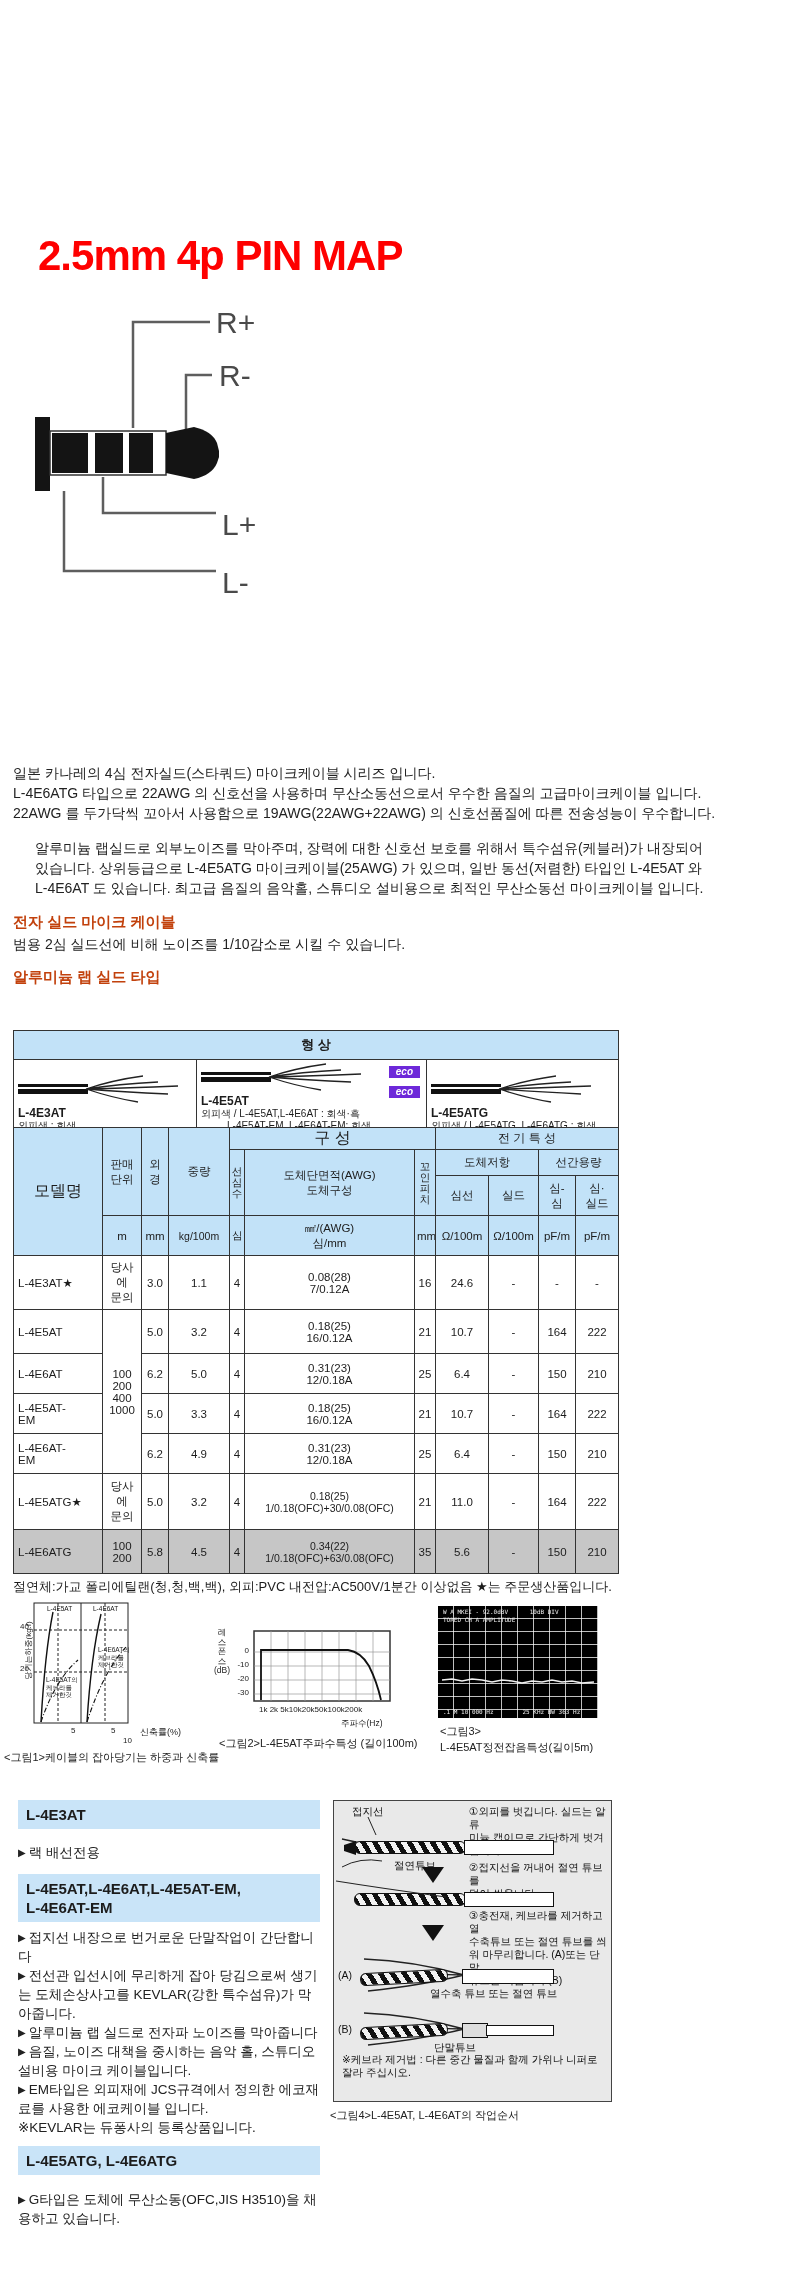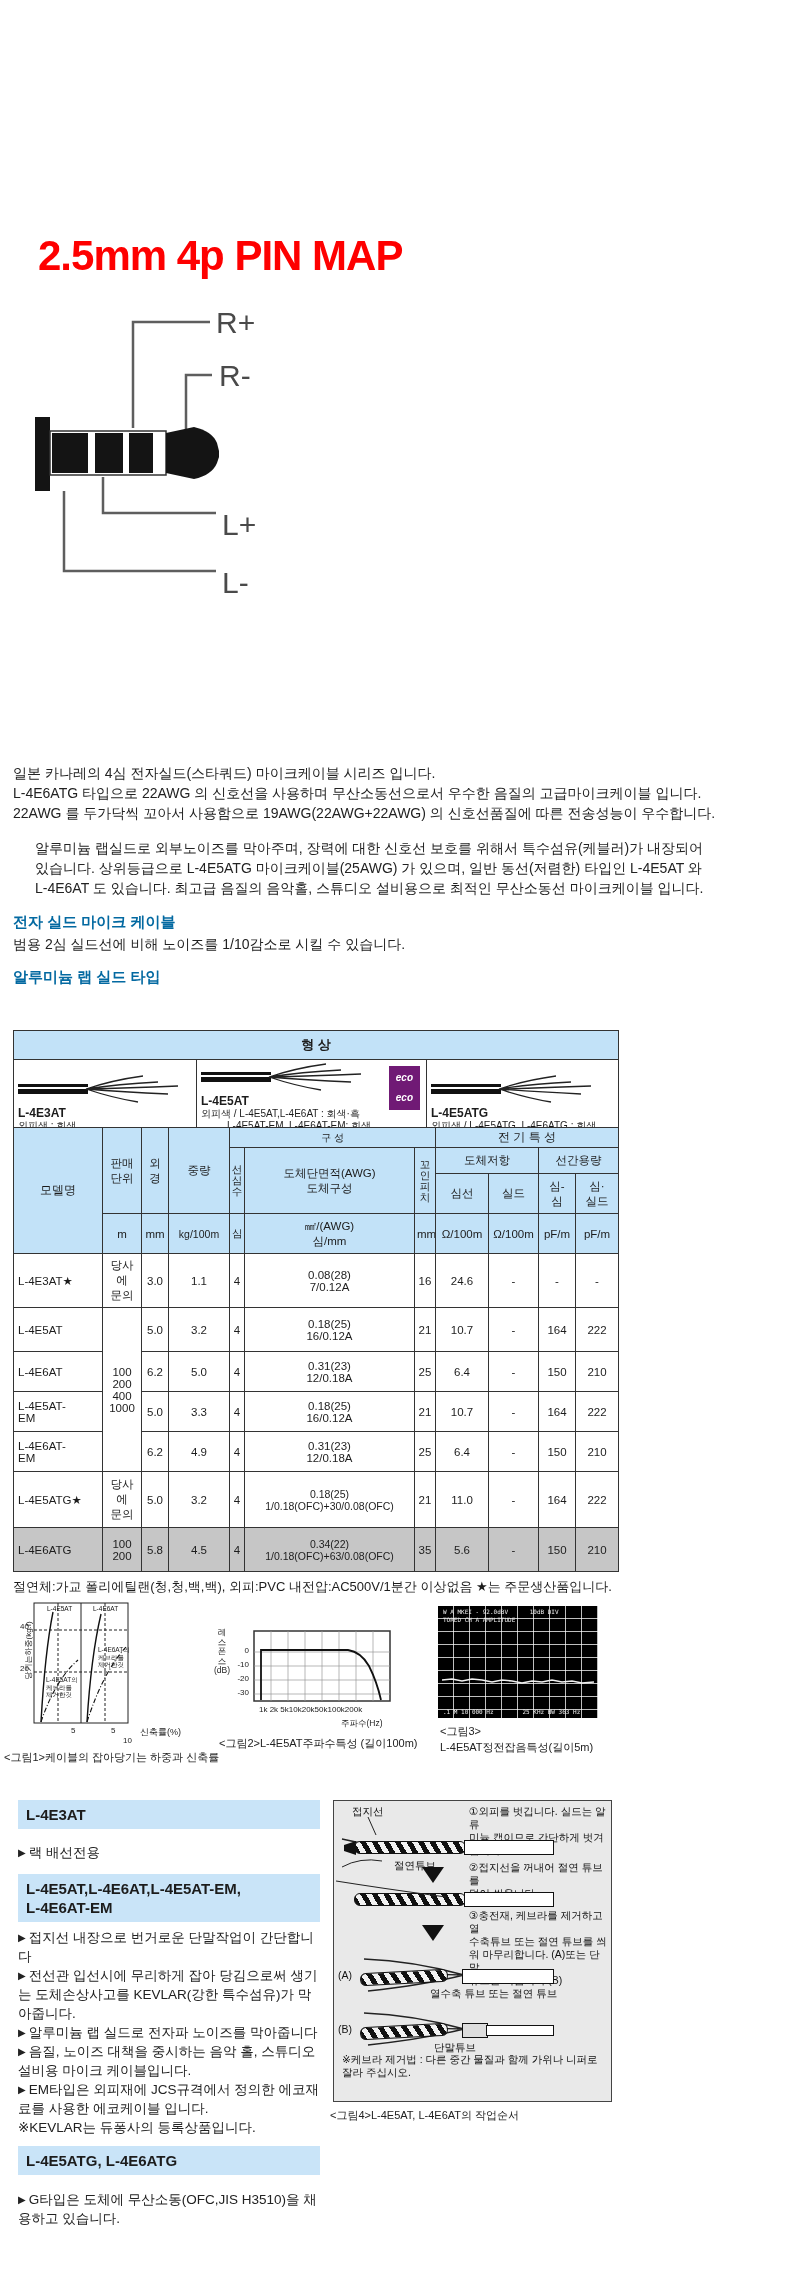--- a/index.html
+++ b/index.html
@@ -4,34 +4,34 @@
 <style>
   html,body{margin:0;padding:0;background:#fff;}
   #page{position:relative;width:800px;height:2276px;background:#fff;overflow:hidden;
         font-family:"Liberation Sans","DejaVu Sans",sans-serif;color:#1c1c1c;}
   .abs{position:absolute;}
   .pre{white-space:pre-line;}
   
   .big-title{font-size:42px;font-weight:bold;letter-spacing:-1px;color:#fe0000;}
   
   .body-text{font-size:14px;line-height:20px;color:#222;}
-  .sec-h{font-size:15px;font-weight:bold;color:#0369a1;}
+  .sec-h{font-size:15px;font-weight:bold;color:#c2410c;}
   
   table{border-collapse:collapse;table-layout:fixed;}
   td{border:1px solid #333;font-size:11.5px;text-align:center;vertical-align:middle;
      padding:0 2px;overflow:hidden;}
   .hb{background:#c2e2f8;}
   .shape-td{vertical-align:bottom;text-align:left;padding:2px 4px;background:#fff;position:relative;}
   .model-b{font-weight:bold;font-size:12px;}
   .shape-desc{font-size:10px;line-height:12px;}
   .gray-row td{background:#c6c6c6;}
   .left-cell{text-align:left;padding-left:4px;}
   
-  .eco{display:inline-block;background:#701a75;color:#fff;font-weight:bold;font-style:italic;
-       font-size:10px;border-radius:0;padding:6px 7px;line-height:12px;}
+  .eco{display:inline-block;background:#6d28d9;color:#fff;font-weight:bold;font-style:italic;
+       font-size:10px;border-radius:0;padding:0 7px;line-height:12px;}
   
   .bar{background:#c9e4f8;font-weight:bold;font-size:15px;padding:5px 8px;line-height:19px;}
   .bullet{font-size:13.5px;line-height:19px;color:#222;}
   .bullet .mk{font-size:10px;vertical-align:1px;margin-right:3px;}
   
   .cap{font-size:11px;color:#222;}
   .tick{font-size:8px;color:#222;}
   .fig-small{font-size:6.5px;line-height:7.5px;color:#222;}
   
   #fig4box{background:#e9e9e9;border:1px solid #444;}
@@ -140,27 +140,27 @@
       <col style="width:15px">
         <col style="width:170px">
         <col style="width:21px">
       <col style="width:53px">
         <col style="width:50px">
         <col style="width:37px">
         <col style="width:43px">
     </colgroup>
     <tbody>
         <tr style="height:20px;">
-      <td rowspan="4" class="hb" style="font-size:12px;">모델명</td>
+      <td rowspan="4" class="hb" style="font-size:16px;">모델명</td>
       <td rowspan="3" class="hb pre">판매
 단위</td>
       <td rowspan="3" class="hb pre">외
 경</td>
       <td rowspan="3" class="hb">중량</td>
-      <td colspan="3" class="hb" style="font-size:10px;">구 성</td>
+      <td colspan="3" class="hb" style="font-size:16px;">구 성</td>
       <td colspan="4" class="hb" style="font-size:12px;">전 기 특 성</td>
     </tr>
     <tr style="height:26px;">
       <td rowspan="2" class="hb pre" style="font-size:10.5px;line-height:11px;padding:0;">선
 심
 수</td>
       <td rowspan="2" class="hb pre">도체단면적(AWG)
 도체구성</td>
       <td rowspan="2" class="hb pre" style="font-size:10.5px;line-height:11px;padding:0;">꼬
 인

